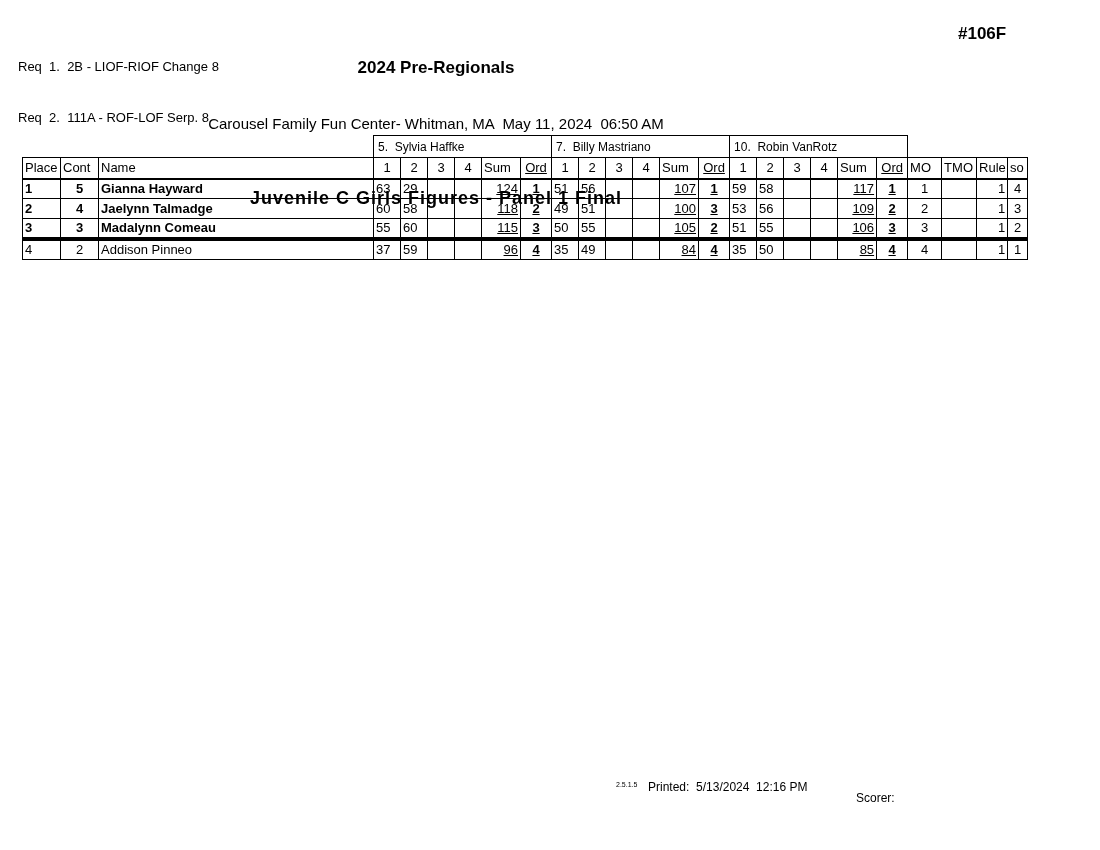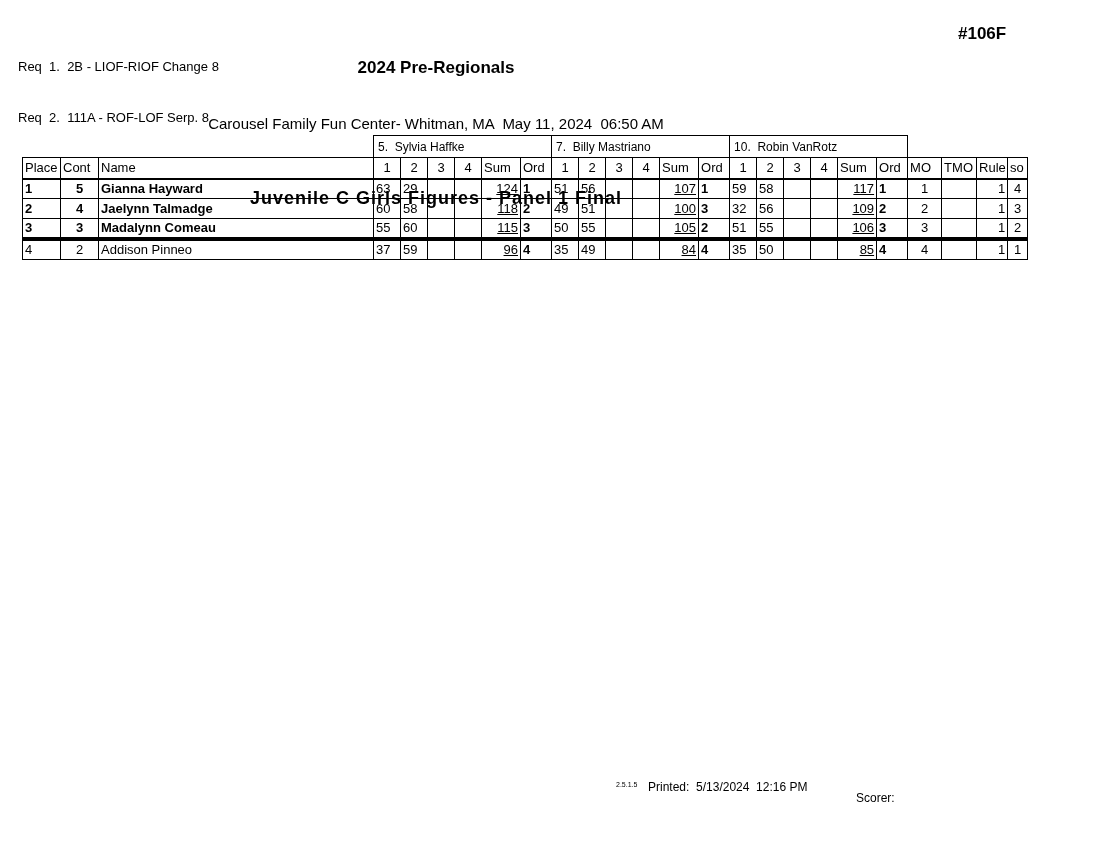--- a/index.html
+++ b/index.html
@@ -58,21 +58,21 @@
   
   tr.sep td { border-top: 4px solid #000; }
   
   td.place { padding-left: 7px; }
   td.ctr   { text-align: center; padding: 0; }
   td.name  { padding-left: 5px; margin-left: 28px; }
   td.num   { padding-left: 3px; }
   td.sum   { text-align: right; padding-right: 3px; text-decoration: underline; }
   td.ord   {
     border-left: 3px solid #000; border-right: 3px solid #000;
-    text-align: left; font-weight: bold; padding: 0;
+    text-align: center; font-weight: bold; padding: 0; text-decoration: underline;
   }
   tr.hrow td.ord { font-weight: normal; }
   td.rt { text-align: right; padding-right: 5px; }
   
   tr.b td.place, tr.b td.cont, tr.b td.name { font-weight: bold; }
 
   
   .ver     { position: absolute; left: 616px; top: 781px; font-size: 7px; white-space: pre; }
   .printed { position: absolute; left: 648px; top: 780px; font-size: 12px; white-space: pre; }
   .scorer  { position: absolute; left: 856px; top: 780px; font-size: 12px; white-space: pre; margin-top: 11px; }
@@ -193,21 +193,21 @@
     <td class="num"></td>
     <td class="num"></td>
     <td class="sum">118</td>
     <td class="ord">2</td>
     <td class="num">49</td>
     <td class="num">51</td>
     <td class="num"></td>
     <td class="num"></td>
     <td class="sum">100</td>
     <td class="ord">3</td>
-    <td class="num">32</td>
+    <td class="num">53</td>
     <td class="num">56</td>
     <td class="num"></td>
     <td class="num"></td>
     <td class="sum">109</td>
     <td class="ord">2</td>
     <td class="ctr">2</td>
     <td></td>
     <td class="rt">1</td>
     <td class="ctr">3</td>
   </tr>

